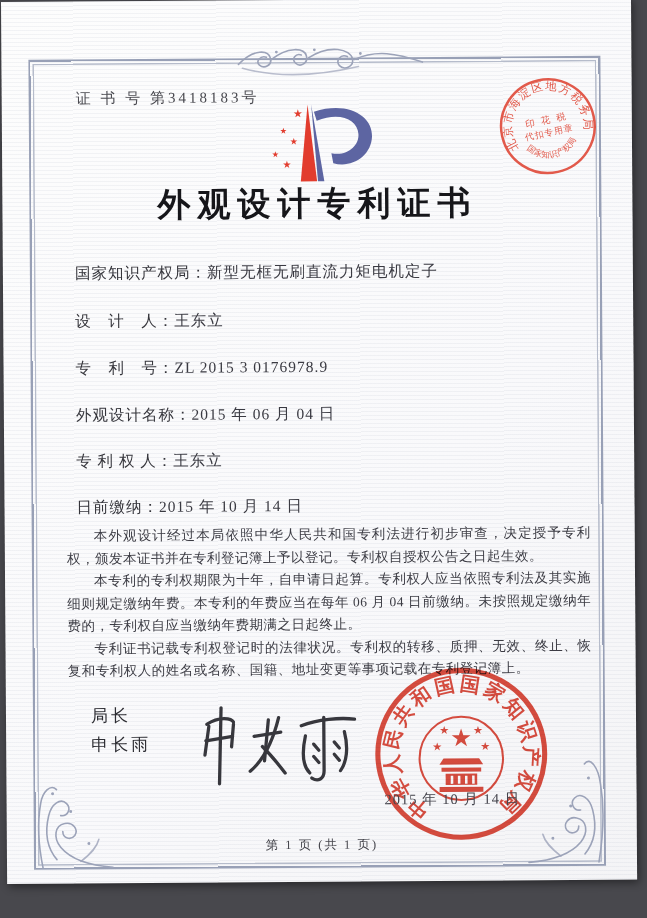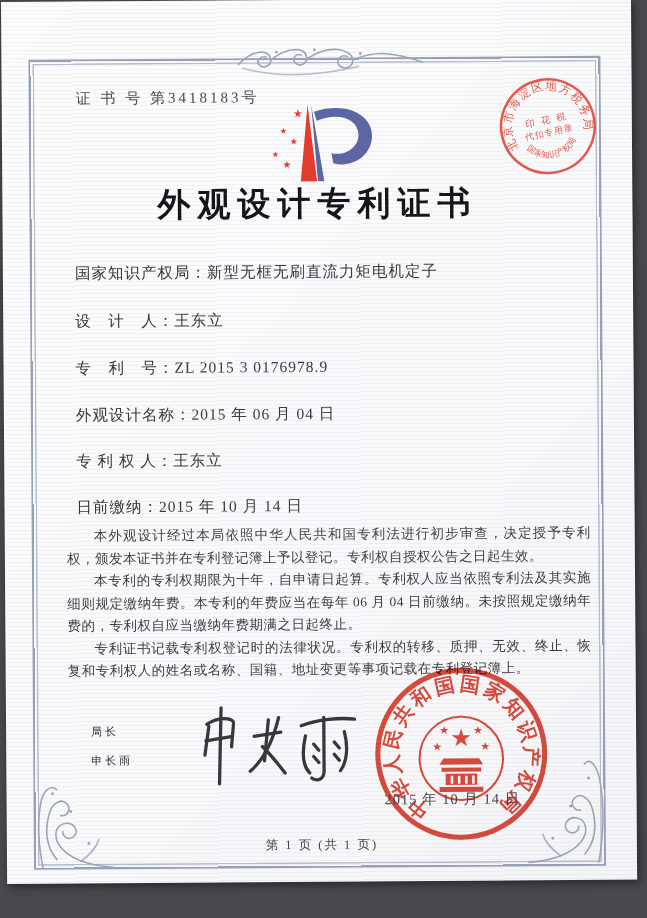--- a/index.html
+++ b/index.html
@@ -45,21 +45,21 @@
   .field-row .val { color:#3a3a42; }
   .fr0{top:0;} .fr1{top:48px;} .fr2{top:95px;} .fr3{top:142px;} .fr4{top:188px;} .fr5{top:234px;}
 
   .body-text {
     position:absolute; left:62px; top:524px; width:524px;
     font-size:13.5px; line-height:22.5px; color:#3c3c44;
     text-align:justify;
   }
   .body-text p { text-indent:2em; letter-spacing:0.5px; }
 
-  .signer { position:absolute; left:85px; top:716px; font-family:"Liberation Sans", sans-serif; color:#2d2d33; font-size:11px; letter-spacing:3px; line-height:29px; }
+  .signer { position:absolute; left:85px; top:700px; font-family:"Liberation Sans", sans-serif; color:#2d2d33; font-size:17px; letter-spacing:3px; line-height:29px; }
 
   .signature { position:absolute; left:172px; top:700px; width:195px; height:105px; z-index:3; }
   .signature path { stroke:#37373d; stroke-width:3.2; fill:none; stroke-linecap:round; stroke-linejoin:round; }
 
   .big-seal { position:absolute; left:366px; top:666px; width:178px; height:178px; z-index:2; opacity:0.9; mix-blend-mode:multiply; }
 
   .seal-date { position:absolute; left:378px; top:791px; z-index:4; font-size:14.5px; color:#44444c; letter-spacing:1px; white-space:nowrap; }
 
   .footer { position:absolute; left:0; top:837px; width:630px; text-align:center; font-size:12.5px; color:#45454c; letter-spacing:2px; }
 

